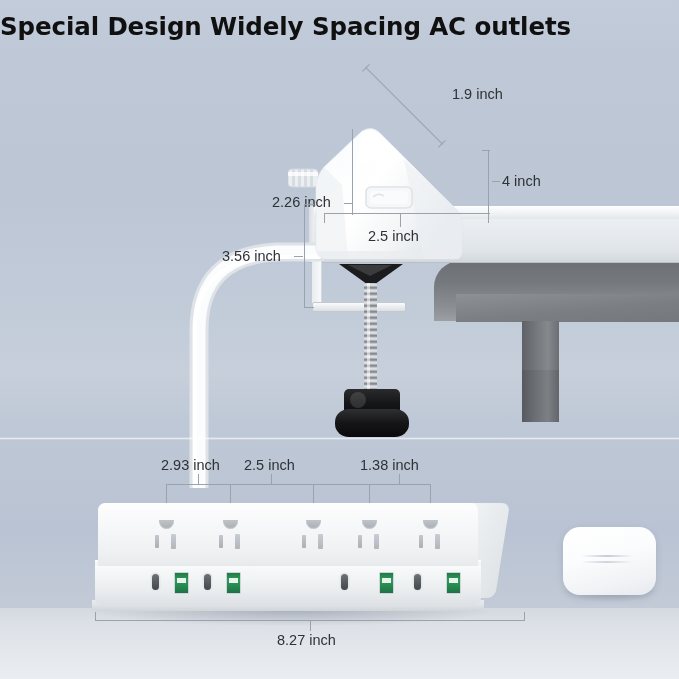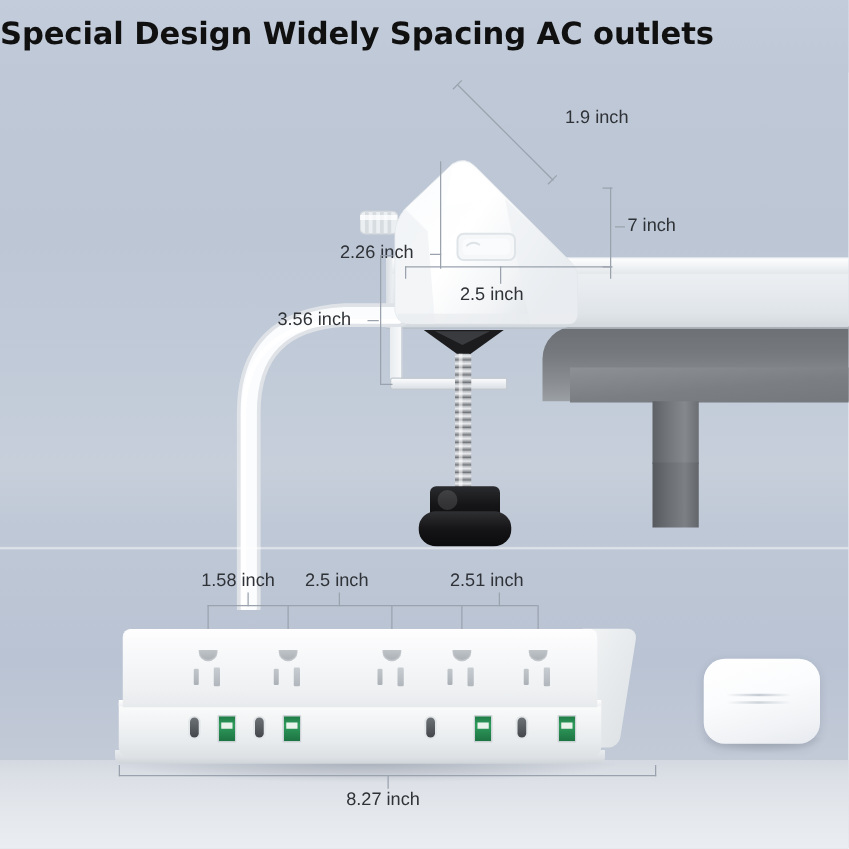--- a/index.html
+++ b/index.html
@@ -317,21 +317,21 @@
     <div class="dim-lbl" style="left:448px;top:28px;">1.9 inch</div>
 
     <div class="gl v" style="left:348px;top:71px;height:86px;"></div>
     <div class="gl h" style="left:340px;top:145px;width:9px;"></div>
     <div class="dim-lbl" style="left:268px;top:136px;">2.26 inch</div>
 
     <div class="gl v" style="left:484px;top:92px;height:64px;"></div>
     <div class="gl h" style="left:478px;top:92px;width:8px;"></div>
     <div class="gl h" style="left:478px;top:155px;width:8px;"></div>
     <div class="gl h" style="left:488px;top:123px;width:8px;"></div>
-    <div class="dim-lbl" style="left:498px;top:115px;">7 inch</div>
+    <div class="dim-lbl" style="left:498px;top:115px;">4 inch</div>
 
     <div class="gl h" style="left:320px;top:155px;width:165px;"></div>
     <div class="gl v" style="left:320px;top:155px;height:10px;"></div>
     <div class="gl v" style="left:484px;top:155px;height:10px;"></div>
     <div class="gl v" style="left:396px;top:155px;height:14px;"></div>
     <div class="dim-lbl" style="left:364px;top:170px;">2.5 inch</div>
 
     <div class="gl v" style="left:300px;top:146px;height:104px;"></div>
     <div class="gl h" style="left:300px;top:146px;width:10px;"></div>
     <div class="gl h" style="left:300px;top:249px;width:10px;"></div>
@@ -351,23 +351,23 @@
     <div class="gl v" style="left:166px;top:44px;height:26px;"></div>
     <div class="gl v" style="left:230px;top:44px;height:26px;"></div>
     <div class="gl v" style="left:313px;top:44px;height:26px;"></div>
     <div class="gl v" style="left:369px;top:44px;height:26px;"></div>
     <div class="gl v" style="left:430px;top:44px;height:26px;"></div>
 
     <div class="gl v" style="left:198px;top:34px;height:11px;"></div>
     <div class="gl v" style="left:271px;top:34px;height:11px;"></div>
     <div class="gl v" style="left:399px;top:34px;height:11px;"></div>
 
-    <div class="dim-lbl" style="left:161px;top:17px;">1.58 inch</div>
+    <div class="dim-lbl" style="left:161px;top:17px;">2.93 inch</div>
     <div class="dim-lbl" style="left:244px;top:17px;">2.5 inch</div>
-    <div class="dim-lbl" style="left:360px;top:17px;">2.51 inch</div>
+    <div class="dim-lbl" style="left:360px;top:17px;">1.38 inch</div>
 
     <div class="strip-shadow"></div>
     <div class="strip-top-right"></div>
     <div class="strip-base"></div>
     <div class="strip-front"></div>
     <div class="strip-bevel"></div>
     <div class="strip-top"></div>
     <div class="refl" style="left:100px;top:65px;width:372px;height:8px;border-radius:6px;"></div>
 
     <div class="outlet" style="left:146px;top:80px;">

